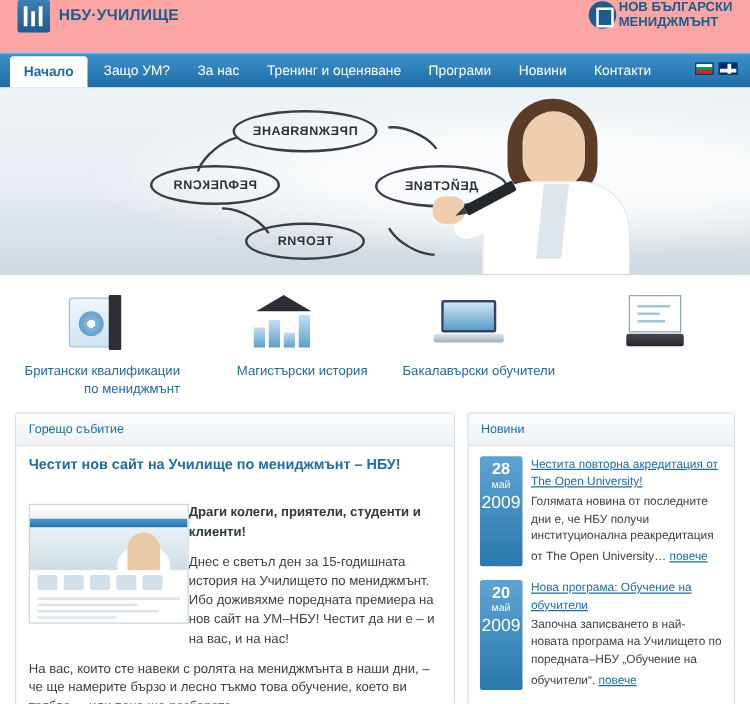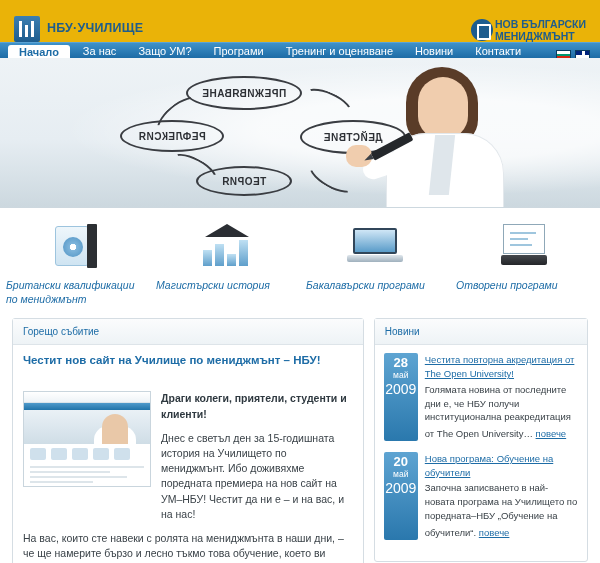--- a/index.html
+++ b/index.html
@@ -14,23 +14,23 @@
   }
   .page {
     position: relative;
     width: 600px; height: 563px;
     background: #ffffff;
   }
 
   
   .header {
     height: 42px;
-    background: #eab308;
-    display: flex;
-    align-items: flex-end;
+    background: #fca5a5;
+    display: flex;
+    align-items: flex-start;
     justify-content: space-between;
     padding: 0 14px;
   }
   .brand {
     display: flex;
     align-items: center;
     gap: 7px;
   }
   .brand-mark {
     width: 26px; height: 26px;
@@ -78,21 +78,21 @@
   }
   .uni-text {
     font-size: 10.5px;
     font-weight: bold;
     color: #1f5d8c;
     line-height: 1.15;
   }
 
   
   .nav {
-    height: 16px;
+    height: 28px;
     background: linear-gradient(#3f91c9,#1d6ca6);
     border-top: 1px solid #5ba3d4;
     display: flex;
     align-items: stretch;
     padding-left: 8px;
     position: relative;
   }
   .nav a {
     display: flex;
     align-items: center;
@@ -234,23 +234,22 @@
   .a4 { left: 306px; top: 104px; transform: rotate(-150deg); }
 
   
   .icons {
     display: flex;
     padding: 14px 0 12px;
     background: #ffffff;
   }
   .icon-cell {
     flex: 1;
-    text-align: left;
+    text-align: right;
     padding: 0 6px;
-    font-style: italic;
   }
   .icon-art {
     height: 48px;
     margin: 0 auto 8px;
     position: relative;
     width: 72px;
   }
   .icon-cap {
     font-size: 10.5px;
     color: #1d6ca6;
@@ -337,21 +336,21 @@
   .col-main { width: 358px; }
   .col-side { width: 218px; }
 
   .main-body { padding: 9px 10px 12px; }
   .main-title {
     color: #1d6ca6;
     font-size: 11.5px;
     font-weight: bold;
     margin: 0 0 25px;
   }
-  .main-flex { display: flex; gap: 10px; }
+  .main-flex { display: flex; }
   .shot {
     width: 128px; height: 96px;
     border: 1px solid #c9d5dd;
     background: #ffffff;
     position: relative;
     flex: none;
     overflow: hidden;
   }
   .shot .s-top { height: 11px; background: linear-gradient(#ffffff,#eef3f7); border-bottom:1px solid #dbe4ea;}
   .shot .s-nav { height: 7px; background: linear-gradient(#4f9acb,#2173a9); }
@@ -418,24 +417,24 @@
       <div class="uni-logo"></div>
       <div class="uni-text">
         <span>НОВ БЪЛГАРСКИ</span><br>
         <span>МЕНИДЖМЪНТ</span>
       </div>
     </div>
   </div>
 
   <div class="nav">
     <a class="active" href="#">Начало</a>
+    <a href="#">Защо УМ?</a>
     <a href="#">За нас</a>
-    <a href="#">Защо УМ?</a>
+    <a href="#">Тренинг и оценяване</a>
     <a href="#">Програми</a>
-    <a href="#">Тренинг и оценяване</a>
     <a href="#">Новини</a>
     <a href="#">Контакти</a>
     <div class="flags">
       <span class="flag flag-bg"></span>
       <span class="flag flag-en"></span>
     </div>
   </div>
 
   <div class="hero">
     <div class="glass"></div>
@@ -476,32 +475,31 @@
             <span style="height:26px"></span>
           </div>
       </div>
       <div class="icon-cap">Магистърски история</div>
     </div>
     <div class="icon-cell">
       <div class="icon-art">
         <div class="ic-lap-screen"></div>
           <div class="ic-lap-base"></div>
       </div>
-      <div class="icon-cap">Бакалавърски програми</div>
+      <div class="icon-cap">Бакалавърски обучители</div>
     </div>
     <div class="icon-cell">
       <div class="icon-art">
         <div class="ic-board">
             <i></i>
             <i></i>
             <i></i>
           </div>
           <div class="ic-proj"></div>
       </div>
-      <div class="icon-cap">Отворени програми</div>
     </div>
   </div>
 
   <div class="content">
 
     <div class="panel col-main">
       <div class="panel-head">Горещо събитие</div>
       <div class="main-body">
         <div class="main-title">Честит нов сайт на Училище по мениджмънт – НБУ!</div>
         <div class="main-flex">

